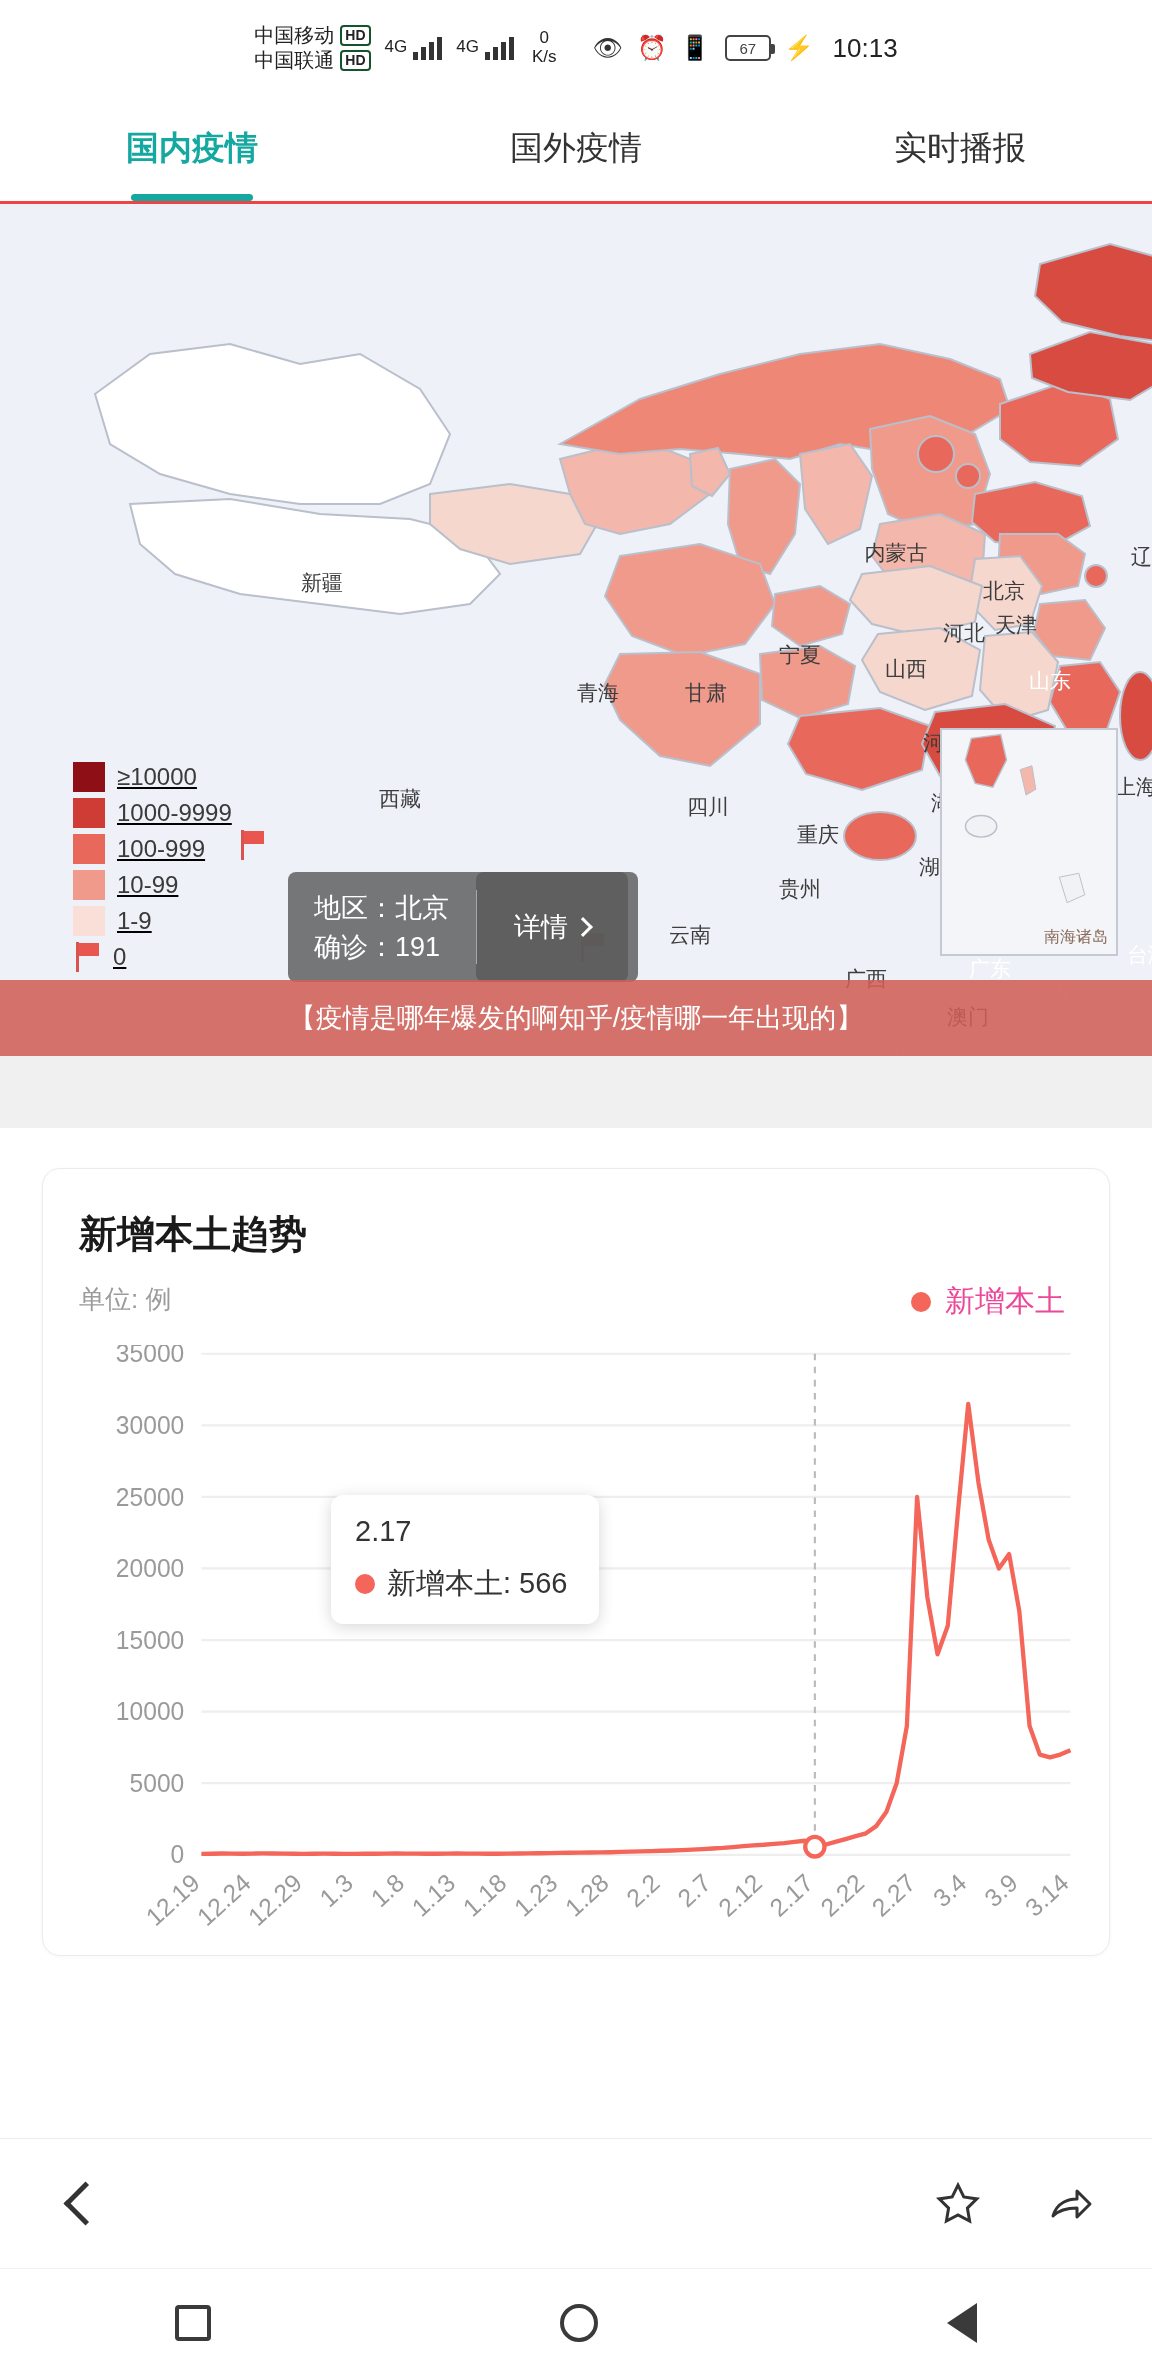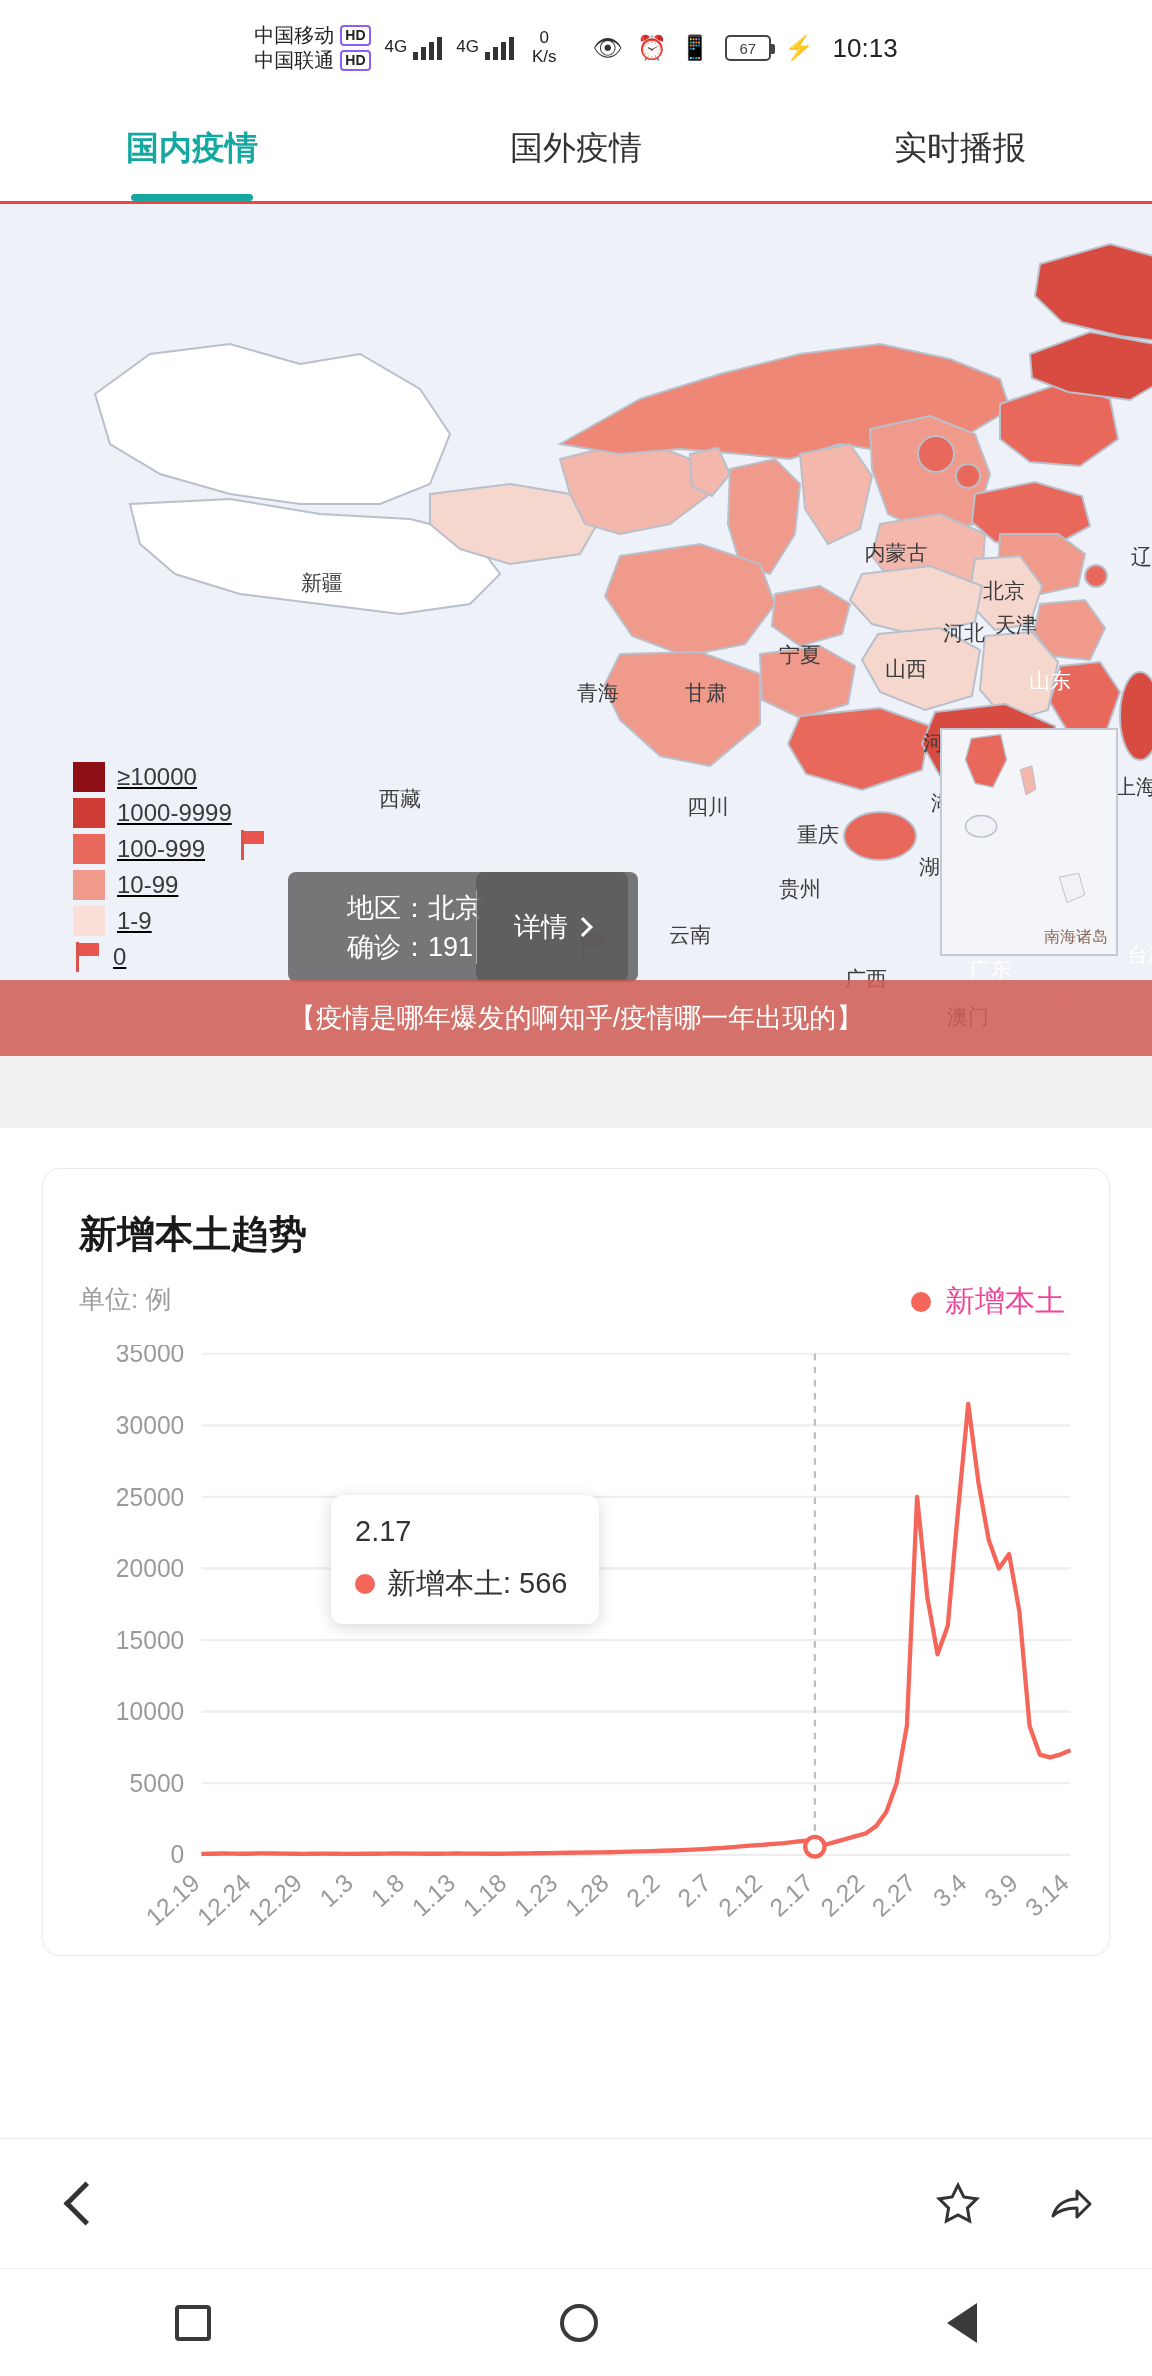--- a/index.html
+++ b/index.html
@@ -12,21 +12,21 @@
   .phone { position: relative; width: 1152px; height: 2376px; background: #fff; }
 
   
   .statusbar {
     height: 96px; display: flex; align-items: center; justify-content: center;
     gap: 14px; padding: 0 12px; background: #fff; color: #222; font-size: 21px;
   }
   .carriers { display: flex; flex-direction: column; gap: 2px; font-size: 20px; line-height: 1.15; }
   .carrier-row { display: flex; align-items: center; gap: 6px; }
   .hd-badge {
-    border: 2px solid #8b5cf6; border-radius: 4px; font-size: 14px; font-weight: bold;
+    border: 2px solid #14532d; border-radius: 4px; font-size: 14px; font-weight: bold;
     padding: 0 3px; line-height: 1.25; color: #222;
   }
   .sig { display: flex; align-items: flex-end; gap: 3px; }
   .sig i { display: block; width: 5px; background: #333; }
   .sig i:nth-child(1){height:8px}.sig i:nth-child(2){height:13px}
   .sig i:nth-child(3){height:18px}.sig i:nth-child(4){height:23px}
   .sig-group { display: flex; align-items: flex-end; gap: 6px; }
   .g4 { font-size: 17px; align-self: flex-start; }
   .speed { display: flex; flex-direction: column; align-items: center; font-size: 17px; line-height: 1.1; margin-left: 4px; }
   .statusbar-right { display: flex; align-items: center; gap: 14px; margin-left: 22px; }
@@ -91,21 +91,21 @@
   .legend-txt { font-size: 24px; color: #3a3a3a; }
   .flag { width: 28px; height: 30px; position: relative; }
   .flag:before { content:""; position:absolute; left:3px; top:0; width:3px; height:30px; background:#d9534f; }
   .flag:after { content:""; position:absolute; left:6px; top:1px; width:20px; height:13px; background:#e8564f; clip-path: polygon(0 0,100% 0,100% 100%,0 100%); }
 
   .tooltip-map {
     position: absolute; left: 288px; top: 668px; width: 350px; height: 110px;
     background: rgba(90,90,90,0.82); border-radius: 8px; display: flex; align-items: center;
     color: #fff; padding: 0 26px; font-size: 27px;
   }
-  .tooltip-map .tl { display: flex; flex-direction: column; gap: 3px; margin-left: 33px; }
+  .tooltip-map .tl { display: flex; flex-direction: column; gap: 3px; }
   .tooltip-map .row { white-space: nowrap; }
   .detail-btn {
     position: absolute; left: 452px; top: 668px; width: 152px; height: 110px;
     background: rgba(90,90,90,0.82); border-radius: 8px; display: flex;
     align-items: center; justify-content: center; color: #fff; font-size: 27px; gap: 8px; margin-left: 24px;
   }
   .detail-btn .chev { width: 14px; height: 14px; border-right: 3px solid #fff; border-top: 3px solid #fff; transform: rotate(45deg); }
   .sep-line { position: absolute; left: 0; top: 18px; width: 1px; height: 74px; background: rgba(255,255,255,.45); }
 
   .inset {

